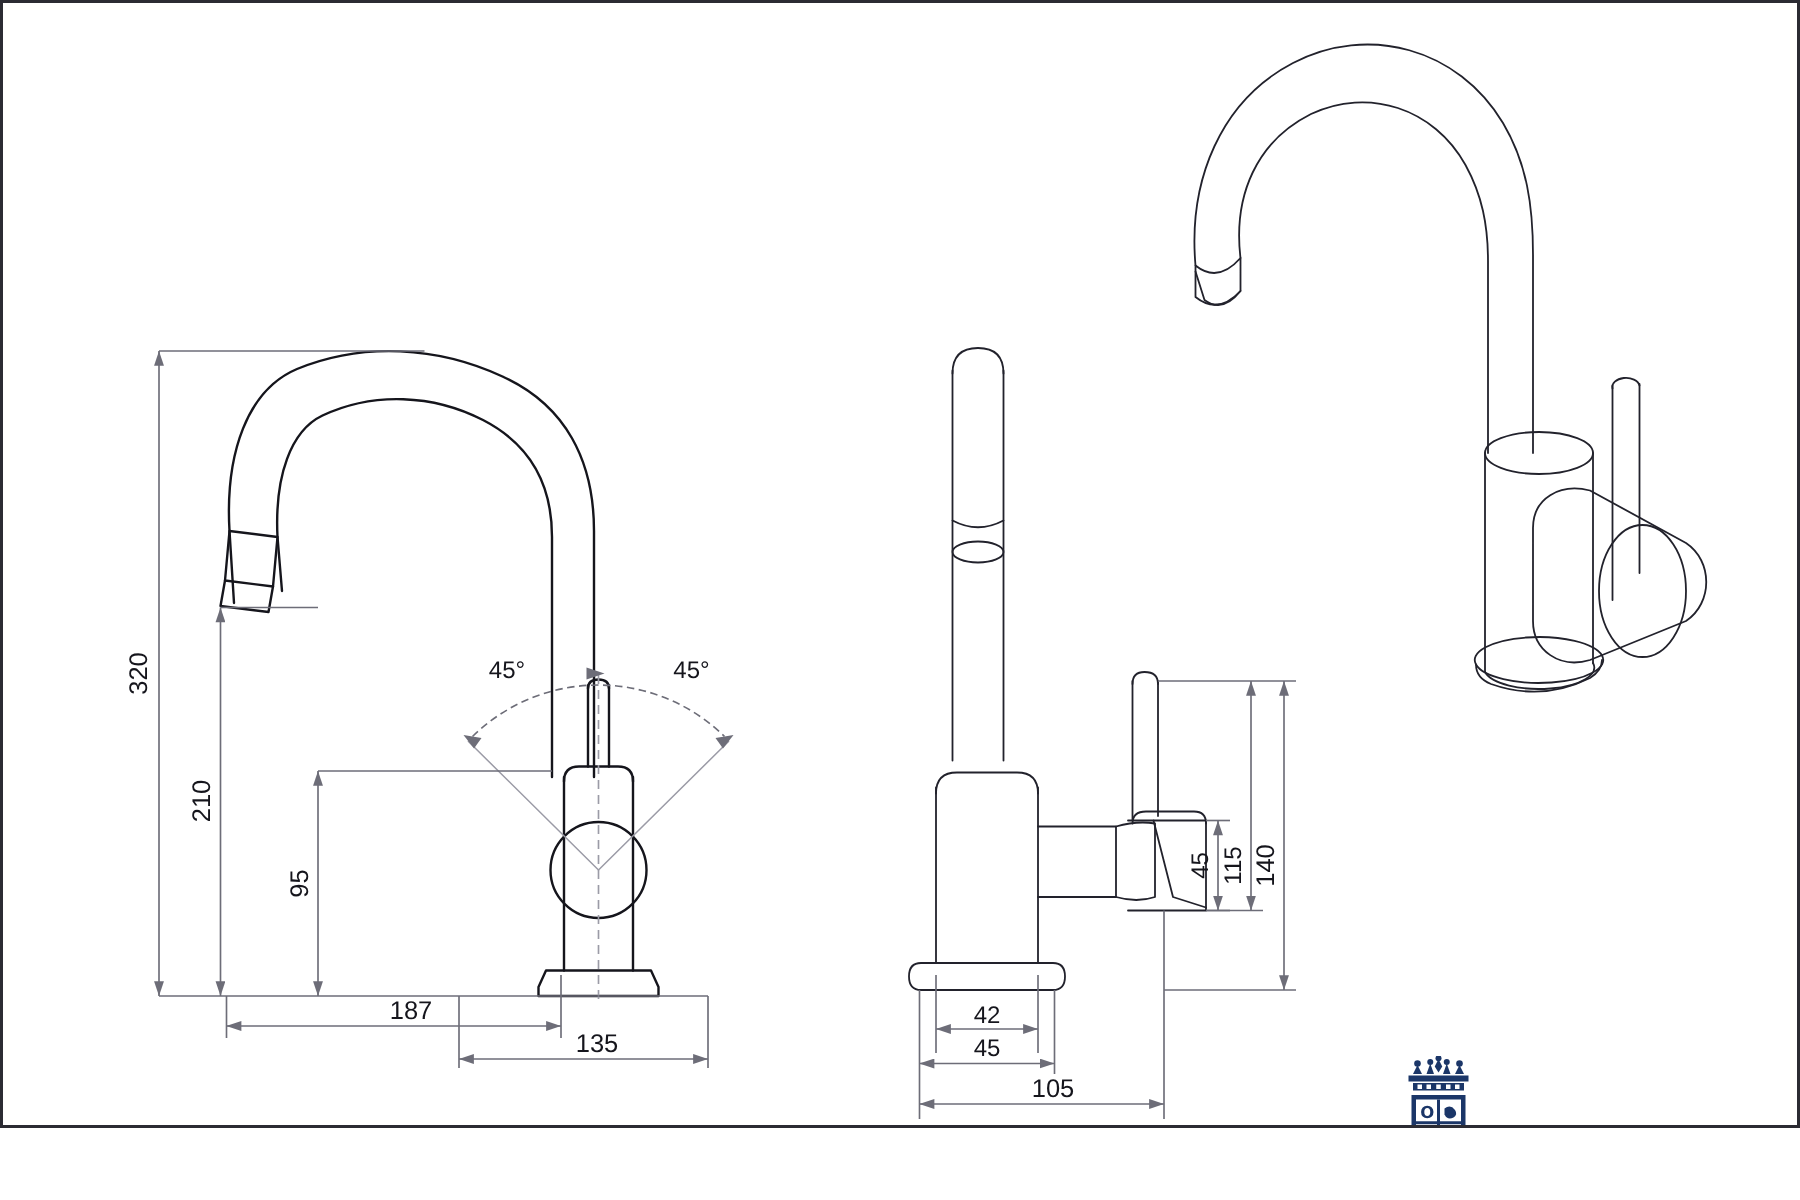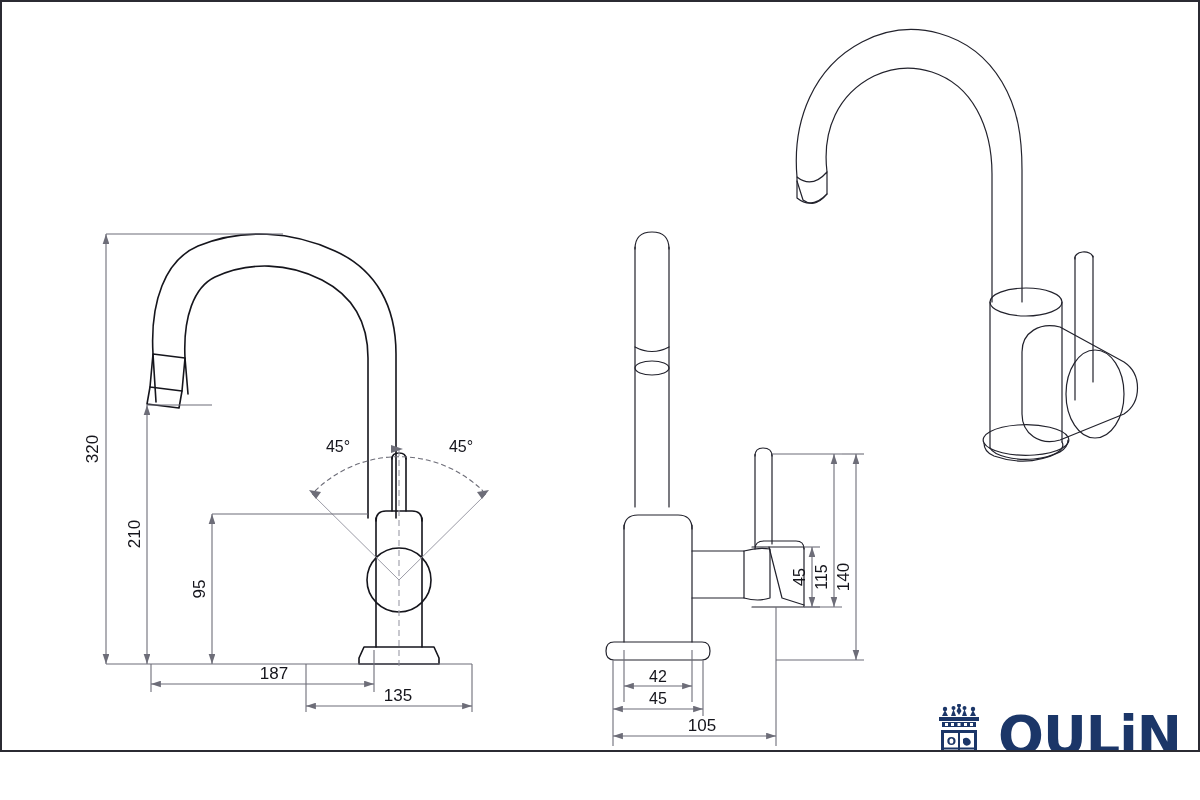--- a/index.html
+++ b/index.html
@@ -308,16 +308,15 @@
       <path d="M29,29 L29,60" stroke="#1b3668" stroke-width="2" fill="none"></path>
       <path d="M14,44.5 L44,44.5" stroke="#1b3668" stroke-width="2" fill="none"></path>
       <text x="21.5" y="41" font-family="DejaVu Sans, sans-serif" font-size="11" font-weight="bold" fill="#1b3668" text-anchor="middle">O</text>
       <text x="21.5" y="56" font-family="DejaVu Sans, sans-serif" font-size="11" font-weight="bold" fill="#1b3668" text-anchor="middle">L</text>
       <g fill="#1b3668">
         <path d="M33,35 q4,-3 7,1 q2,3 -1,5 q-4,2 -6,-2 z"></path>
         <path d="M33,48 L44,48 L44,50 L33,50 z"></path>
         <path d="M33,53 L44,53 L44,55 L33,55 z"></path>
       </g>
     </svg>
-    <div id="logo-word">OULiN</div>
   </div>
 
 </div>
 
 </body></html>

